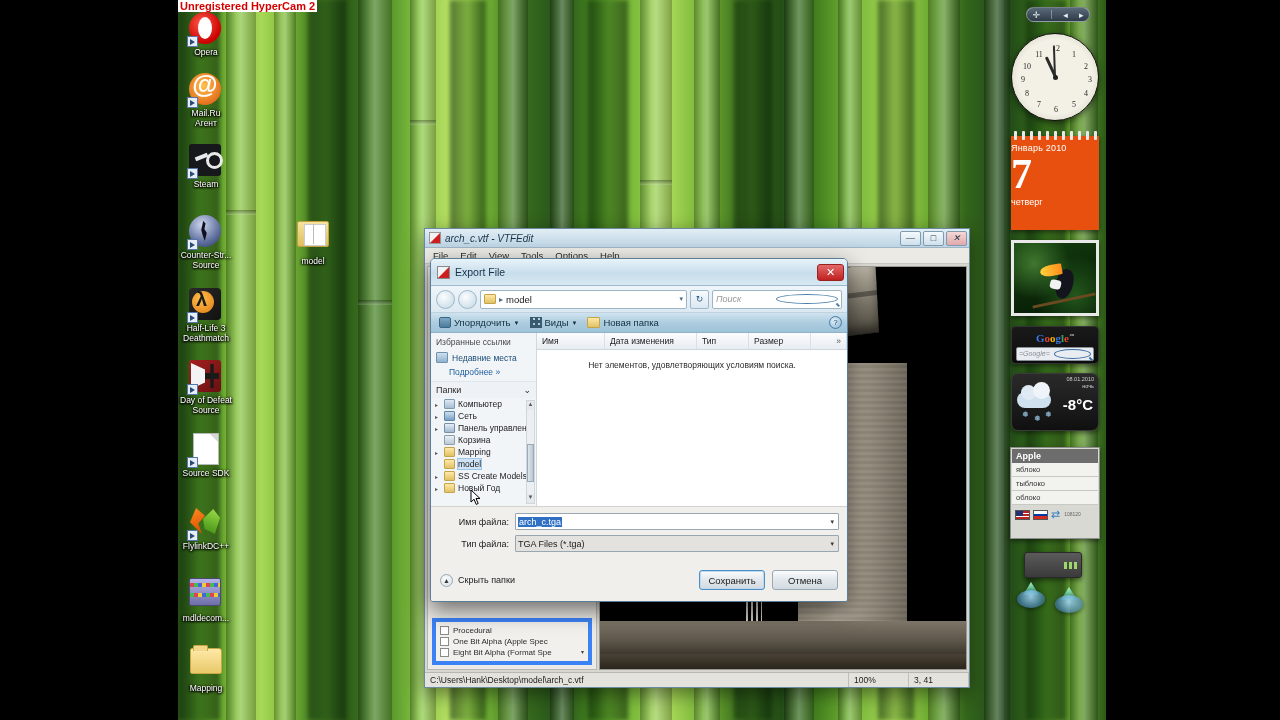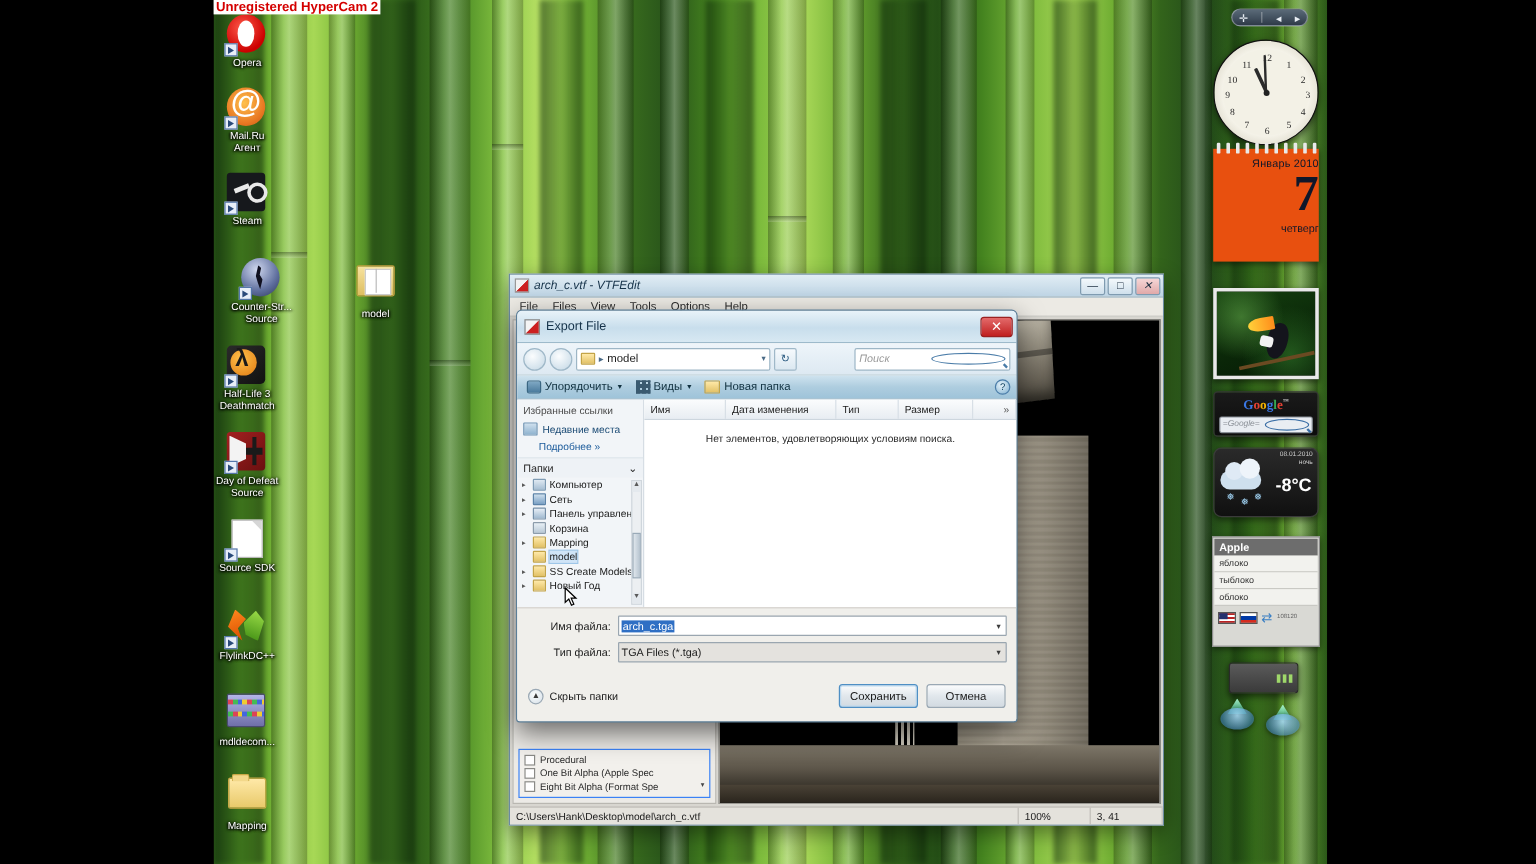--- a/index.html
+++ b/index.html
@@ -137,22 +137,22 @@
   .g-clock .hand {
     position:absolute; left:50%; bottom:50%; transform-origin:50% 100%;
     background:#2b2b2b; border-radius:1px;
   }
   .g-clock .h-hour { width:3px; height:22px; margin-left:-1.5px; transform:rotate(-25deg); }
   .g-clock .h-min  { width:2px; height:31px; margin-left:-1px;   transform:rotate(-2deg); }
   .g-clock .pin { position:absolute; left:50%; top:50%; width:5px; height:5px; margin:-2.5px 0 0 -2.5px; background:#222; border-radius:50%; }
 
   
   .g-cal {
-    position:absolute; left:7px; top:124px; width:88px; height:94px;
-    background:#e8500f; color:#0f172a; text-align:right;
+    position:absolute; left:7px; top:136px; width:88px; height:94px;
+    background:#e8500f; color:#ffffff; text-align:left;
     box-shadow:0 2px 5px rgba(0,0,0,.5);
   }
   .g-cal .rings {
     position:absolute; left:0; top:-5px; width:88px; height:9px;
     display:flex; justify-content:space-around; align-items:center;
   }
   .g-cal .rings i { display:block; width:3px; height:9px; background:#e9e9e9; border-radius:1px; }
   .g-cal .m { font-size:9px; padding-top:7px; letter-spacing:.2px; }
   .g-cal .d { font-size:42px; line-height:42px; font-weight:bold; font-family:"Liberation Serif", serif; }
   .g-cal .w { font-size:9px; padding-top:2px; }
@@ -288,21 +288,21 @@
     font-size:9.5px; color:#2b2b2b;
   }
   #vtfedit .menubar span { padding:1px 5px; }
   #vtfedit .body { flex:1; display:flex; background:#d8d6d0; padding:2px; gap:2px; overflow:hidden; }
   #vtfedit .leftpanel {
     width:170px; background:#eceae6; border:1px solid #b9b7b1;
     position:relative; overflow:hidden;
   }
   #vtfedit .opts { position:absolute; left:4px; bottom:4px; right:4px; }
   #vtfedit .opts .grp {
-    border:1px solid #3b82f6; background:#f2f0ec; padding:3px 4px;
+    border:4px solid #3b82f6; background:#f2f0ec; padding:3px 4px;
   }
   #vtfedit .opts .ck { display:flex; align-items:center; gap:4px; font-size:8px; color:#2b2b2b; line-height:11px; }
   #vtfedit .opts .ck i { width:9px; height:9px; background:#fff; border:1px solid #8a8a86; display:inline-block; }
   #vtfedit .preview {
     flex:1; background:#000; position:relative; overflow:hidden; border:1px solid #9a9892;
   }
   #vtfedit .preview .tex-top {
     position:absolute; left:18%; top:10px; width:58%; height:68px;
     background:linear-gradient(180deg,#b9b3a4,#8d8779 40%,#6d675b 70%,#4a463c);
     transform:rotate(-7deg) skewX(-4deg);
@@ -384,21 +384,21 @@
   #dlg .crumb .fico { width:12px; height:10px; background:linear-gradient(180deg,#ffe9a8,#e2c166); border:1px solid #c3a448; border-radius:1px; }
   #dlg .crumb .sepr { color:#4a6a86; font-size:8px; }
   #dlg .crumb .dd { margin-left:auto; font-size:7px; color:#4a6a86; }
   #dlg .refresh {
     width:19px; height:19px; border:1px solid #9fb8c8; border-radius:2px;
     background:linear-gradient(180deg,#f6fafd,#dbe8f1);
     font-size:9px; color:#2a5a80; display:flex; align-items:center; justify-content:center;
   }
   #dlg .search {
     width:130px; height:19px; background:#fff; border:1px solid #9db6c6; border-radius:2px;
-    display:flex; align-items:center; padding:0 3px;margin-left:45px;
+    display:flex; align-items:center; padding:0 3px;
   }
   #dlg .search span { flex:1; font-size:9px; color:#9a9a9a; font-style:italic; }
   #dlg .search .mag { width:10px; height:10px; border:1.5px solid #4a7ca8; border-radius:50%; position:relative; }
   #dlg .search .mag:after { content:""; position:absolute; right:-3px; bottom:-2px; width:4px; height:1.5px; background:#4a7ca8; transform:rotate(45deg); }
 
   #dlg .toolbar {
     height:20px; display:flex; align-items:center; gap:4px; padding:0 5px;
     background:linear-gradient(180deg,#cfe3ef,#aecddf 50%,#9ec3d9);
     border-bottom:1px solid #8fb2c8;
     font-size:9.5px; color:#10303f;
@@ -549,21 +549,21 @@
   <div class="lbl" style="white-space:pre-line;">Mail.Ru
 Агент</div>
 </div>
 <div class="dicon" style="left:168px; top:144px;">
   <div class="glyph">
       <div class="ic-steam"></div>
       <span class="shortcut-arrow"></span>
     </div>
   <div class="lbl">Steam</div>
 </div>
-<div class="dicon" style="left:180px; top:215px;">
+<div class="dicon" style="left:168px; top:215px;">
   <div class="glyph">
       <div class="ic-css"></div>
       <span class="shortcut-arrow"></span>
     </div>
   <div class="lbl" style="white-space:pre-line;">Counter-Str...
 Source</div>
 </div>
 <div class="dicon" style="left:168px; top:288px;">
   <div class="glyph">
       <div class="ic-hl2"></div>
@@ -726,21 +726,21 @@
     <span class="app-ico"></span>
     <span class="title">arch_c.vtf - VTFEdit</span>
     <span class="wbtns">
       <span class="wbtn">—</span>
       <span class="wbtn">□</span>
       <span class="wbtn close">✕</span>
     </span>
   </div>
   <div class="menubar">
     <span>File</span>
-    <span>Files</span>
+    <span>Edit</span>
     <span>View</span>
     <span>Tools</span>
     <span>Options</span>
     <span>Help</span>
   </div>
   <div class="body">
     <div class="leftpanel">
       <div class="opts">
         <div class="grp">
           <div class="ck">

